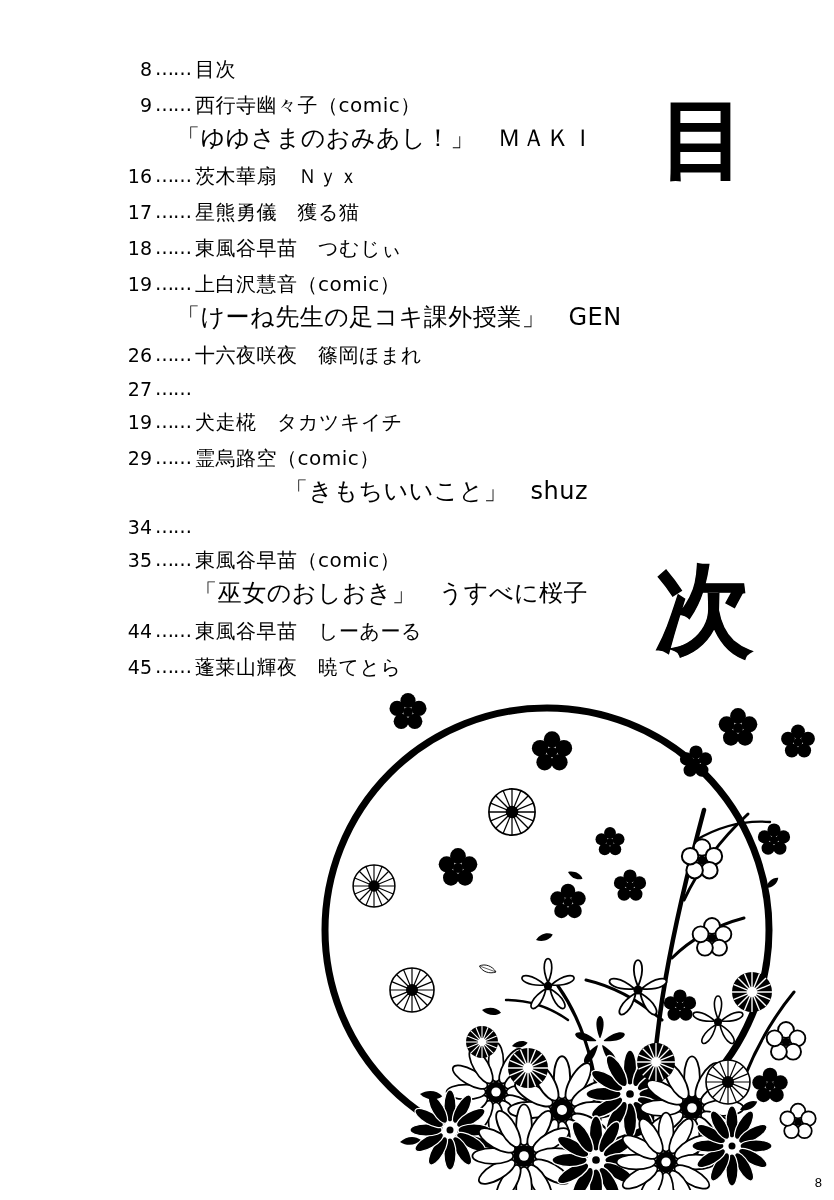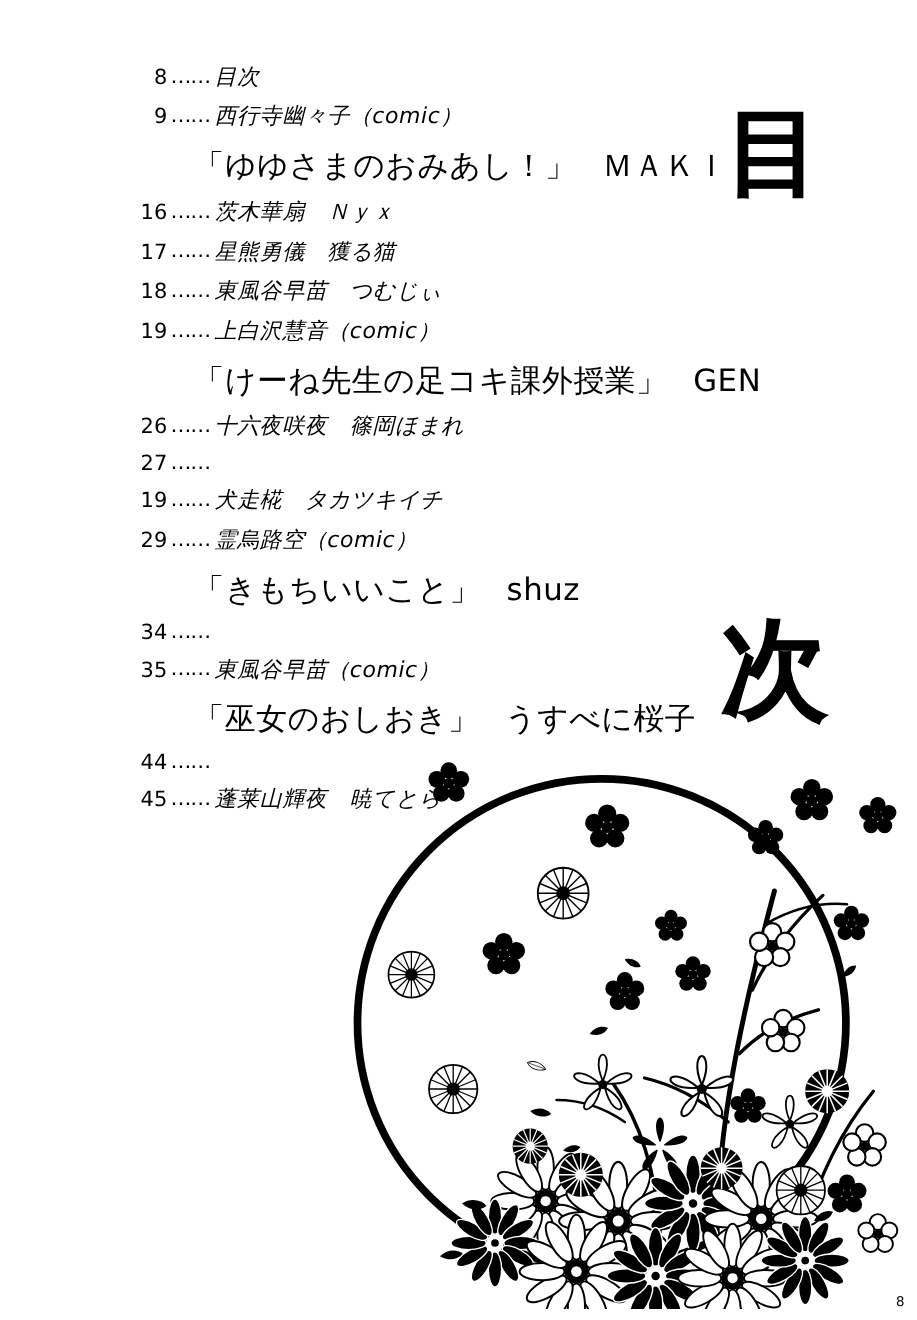--- a/index.html
+++ b/index.html
@@ -52,29 +52,29 @@
     display: inline-block;
     font-size: 19px;
     letter-spacing: -1px;
     padding: 0 4px 0 3px;
     transform: translateY(-1px);
   }
 
   .toc-title {
     font-size: 20px;
     letter-spacing: 0.5px;
-    font-style: italic;
   }
 
   .toc-line2 {
-    font-size: 28px;
-    margin-top: 13px;
+    font-size: 24px;
+    margin-top: 3px;
     padding-left: 58px;
     letter-spacing: 0.5px;
     white-space: nowrap;
+    text-align: right;
   }
 
   .toc-author {
     padding-left: 14px;
   }
 
   
   .kanji {
     position: absolute;
     font-family: "DejaVu Serif", "Liberation Serif", serif;
@@ -229,20 +229,21 @@
       <div class="toc-line2">
         <span>「巫女のおしおき」</span>
         <span class="toc-author">うすべに桜子</span>
       </div>
     </div>
 
     <div class="toc-entry">
       <div class="toc-line1">
         <span class="toc-page">44</span>
         <span class="toc-dots">……</span>
+        <span class="toc-title">東風谷早苗　しーあーる</span>
       </div>
     </div>
 
     <div class="toc-entry">
       <div class="toc-line1">
         <span class="toc-page">45</span>
         <span class="toc-dots">……</span>
         <span class="toc-title">蓬莱山輝夜　暁てとら</span>
       </div>
     </div>

